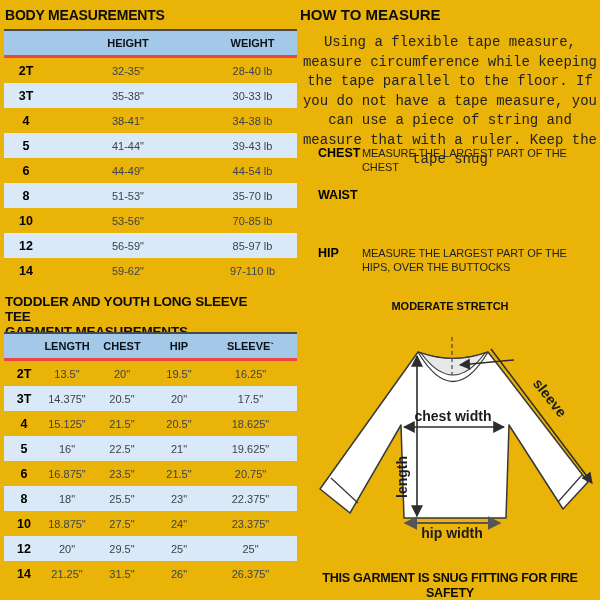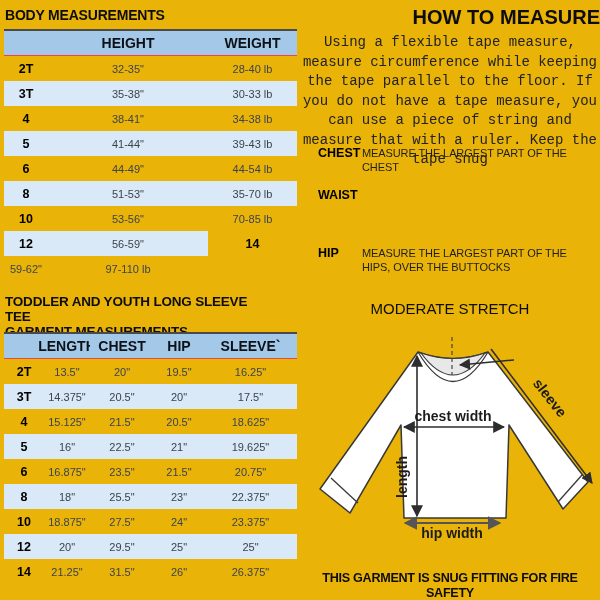--- a/index.html
+++ b/index.html
@@ -11,39 +11,39 @@
   .section-title{position:absolute;left:5px;font-weight:bold;font-size:14px;
                  letter-spacing:-0.2px;color:#0d0d0d;}
   .title-body{top:7px;}
   .title-garment{top:294px;line-height:15px;width:270px;font-size:13.5px;}
 
   .size-table{position:absolute;left:4px;width:293px;border-top:2px solid #4a4a4a;
               display:grid;}
   .t-body{top:29px;grid-template-columns:44px 160px 1fr;}
   .t-garment{top:332px;grid-template-columns:40px 46px 64px 50px 1fr;}
   .cell{height:25px;display:flex;align-items:center;justify-content:center;}
-  .cell.head{background:#a4c8e8;font-weight:bold;font-size:14px;color:#0c1117;
-             border-bottom:1px solid #ef4444;height:24px;}
+  .cell.head{background:#a4c8e8;font-weight:bold;font-size:11px;color:#0c1117;
+             border-bottom:3px solid #ef4444;height:24px;}
   .cell.alt{background:#d9e9f7;}
   .cell.size{font-weight:bold;font-size:12.5px;color:#000;}
   .cell.val{font-size:11px;color:#3b434c;}
 
   
   .right-panel{position:absolute;left:300px;top:0;width:300px;height:600px;}
-  .htm-title{position:absolute;top:6px;left:0;width:100%;text-align:right;
-             font-weight:bold;font-size:20px;color:#0d0d0d;}
+  .htm-title{position:absolute;top:6px;left:0;width:100%;text-align:left;
+             font-weight:bold;font-size:15px;color:#0d0d0d;}
   .htm-paragraph{position:absolute;top:33px;left:1px;width:298px;text-align:center;
                  font-size:14px;line-height:19.5px;color:#222;font-family:Liberation Mono, monospace;}
   .def-row{position:absolute;left:18px;width:278px;display:flex;}
   .def-row.d0{top:146px;} .def-row.d1{top:188px;gap:23px;} .def-row.d2{top:246px;}
   .def-term{width:44px;flex:0 0 44px;font-weight:bold;font-size:12.5px;color:#000;
             padding-top:0px;}
   .def-desc{font-size:11px;line-height:14px;color:#1e1e1e;width:230px;letter-spacing:-0.1px;}
   .stretch-title{position:absolute;top:300px;left:0;width:100%;text-align:center;
-                 font-weight:normal;font-size:15px;color:#0d0d0d;}
+                 font-weight:bold;font-size:11px;color:#0d0d0d;}
   .diagram{position:absolute;top:335px;left:0;width:300px;height:232px;}
   .fire-note{position:absolute;top:570px;left:0;width:100%;text-align:center;
              font-weight:bold;font-size:13px;letter-spacing:-0.3px;color:#0d0d0d;
              transform:scaleX(0.97);}
   svg text{font-family:"Liberation Sans", sans-serif;}
 </style>
 </head>
 <body>
 
 <div class="page">
@@ -71,20 +71,21 @@
         <div class="cell val">44-49"</div>
         <div class="cell val">44-54 lb</div>
         <div class="cell size alt">8</div>
         <div class="cell val alt">51-53"</div>
         <div class="cell val alt">35-70 lb</div>
         <div class="cell size">10</div>
         <div class="cell val">53-56"</div>
         <div class="cell val">70-85 lb</div>
         <div class="cell size alt">12</div>
         <div class="cell val alt">56-59"</div>
+        <div class="cell val alt">85-97 lb</div>
         <div class="cell size">14</div>
         <div class="cell val">59-62"</div>
         <div class="cell val">97-110 lb</div>
       </div>
 
     <div class="section-title title-garment">
       <div>TODDLER AND YOUTH LONG SLEEVE TEE</div>
       <div>GARMENT MEASUREMENTS</div>
     </div>
 

